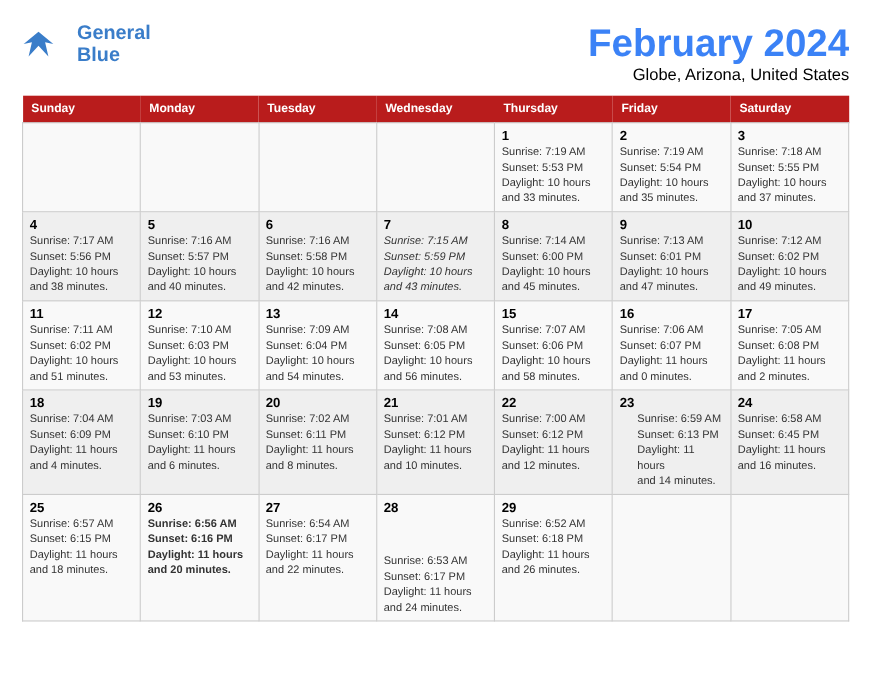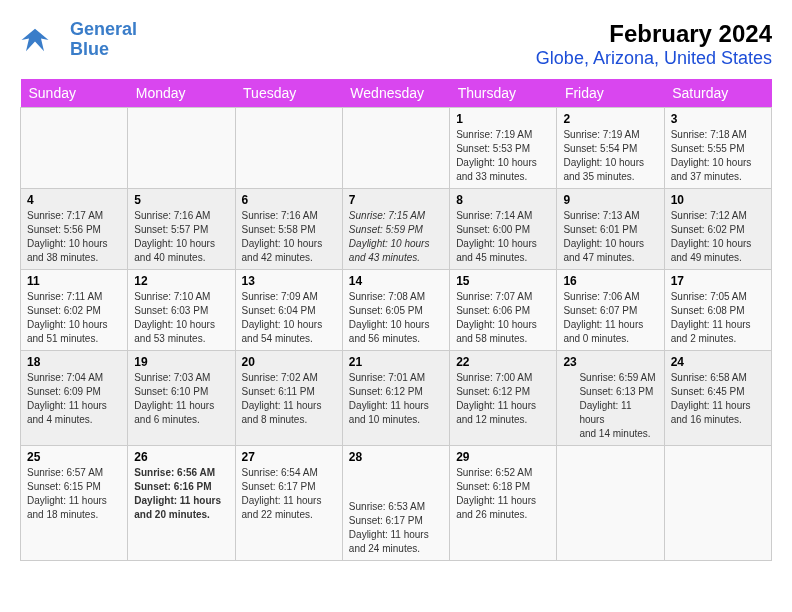--- a/index.html
+++ b/index.html
@@ -31,40 +31,40 @@
       color: #3a7dc9;
     }
     .logo-bird {
       width: 30px;
       height: 30px;
     }
     .title-area {
       text-align: right;
     }
     .main-title {
-      font-size: 24px;
+      font-size: 35px;
       font-weight: bold;
+      color: #3b82f6;
+    }
+    .subtitle {
+      font-size: 15px;
       color: #000000;
-    }
-    .subtitle {
-      font-size: 18px;
-      color: #1d4ed8;
     }
     table {
       width: 100%;
       border-collapse: collapse;
       font-size: 11px;
     }
     thead th {
-      background-color: #d946ef;
+      background-color: #b91c1c;
       color: #fff;
       text-align: left;
       padding: 6px 8px;
-      font-size: 14px;
-      font-weight: normal;
+      font-size: 11px;
+      font-weight: bold;
     }
     tbody td {
       border: 1px solid #ccc;
       vertical-align: top;
       padding: 4px 6px;
       height: 80px;
       width: calc(100% / 7);
     }
     tbody tr:nth-child(odd) td {
       background-color: #f9f9f9;

